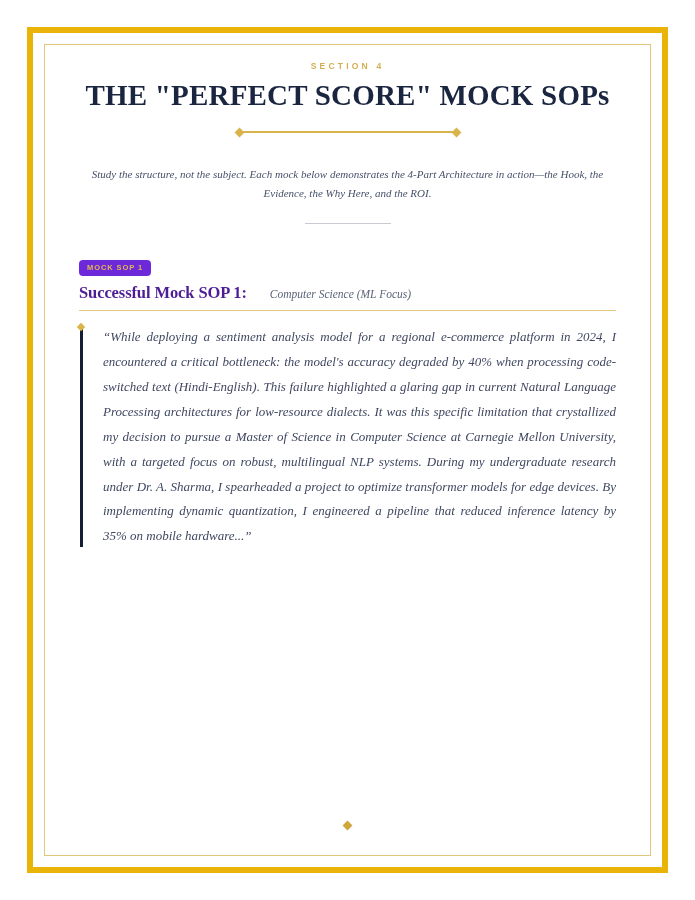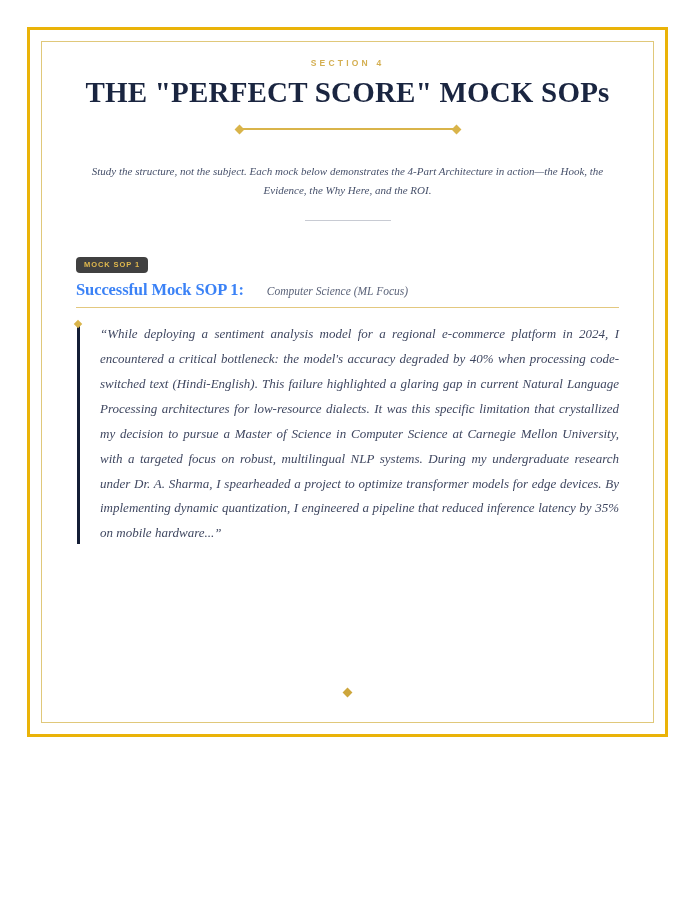--- a/index.html
+++ b/index.html
@@ -13,24 +13,24 @@
     font-family: "Liberation Serif", "DejaVu Serif", serif;
     -webkit-font-smoothing: antialiased;
   }
 
   
   .page-sheet {
     position: absolute;
     left: 27px;
     top: 27px;
     width: 641px;
-    height: 710px;
+    height: 846px;
     box-sizing: border-box;
     background: #ffffff;
-    border: 3px solid #eab308;
+    border: 6px solid #eab308;
     text-decoration: underline;
   }
   .page-inner-rule {
     position: absolute;
     left: 11px;
     top: 11px;
     right: 11px;
     bottom: 11px;
     box-sizing: border-box;
     border: 1px solid #e0c87a;
@@ -111,21 +111,21 @@
     height: 1px;
     background: #c8cbd3;
     margin: 20px auto 0 auto;
   }
 
   
   .mock-block { margin-top: 32px; }
 
   .mock-badge {
     display: inline-block;
-    background: #404040;
+    background: #6d28d9;
     color: #e0b94e;
     font-family: "Liberation Sans", "DejaVu Sans", sans-serif;
     font-size: 7.5px;
     font-weight: bold;
     letter-spacing: 0.9px;
     text-transform: uppercase;
     padding: 4px 8px 4px 8px;
     border-radius: 4px;
     line-height: 1;
   }
@@ -134,21 +134,21 @@
     display: flex;
     align-items: baseline;
     margin-top: 7px;
     padding-bottom: 7px;
     border-bottom: 1.4px solid #e3c87f;
   }
   .mock-heading {
     font-family: "Liberation Serif", "DejaVu Serif", serif;
     font-size: 16.5px;
     font-weight: bold;
-    color: #3b82f6;
+    color: #4c1d95;
     letter-spacing: -0.1px;
   }
   .mock-subject {
     font-family: "Liberation Serif", "DejaVu Serif", serif;
     font-style: italic;
     font-size: 11.5px;
     color: #5b6379;
     margin-left: 23px;
   }
 

